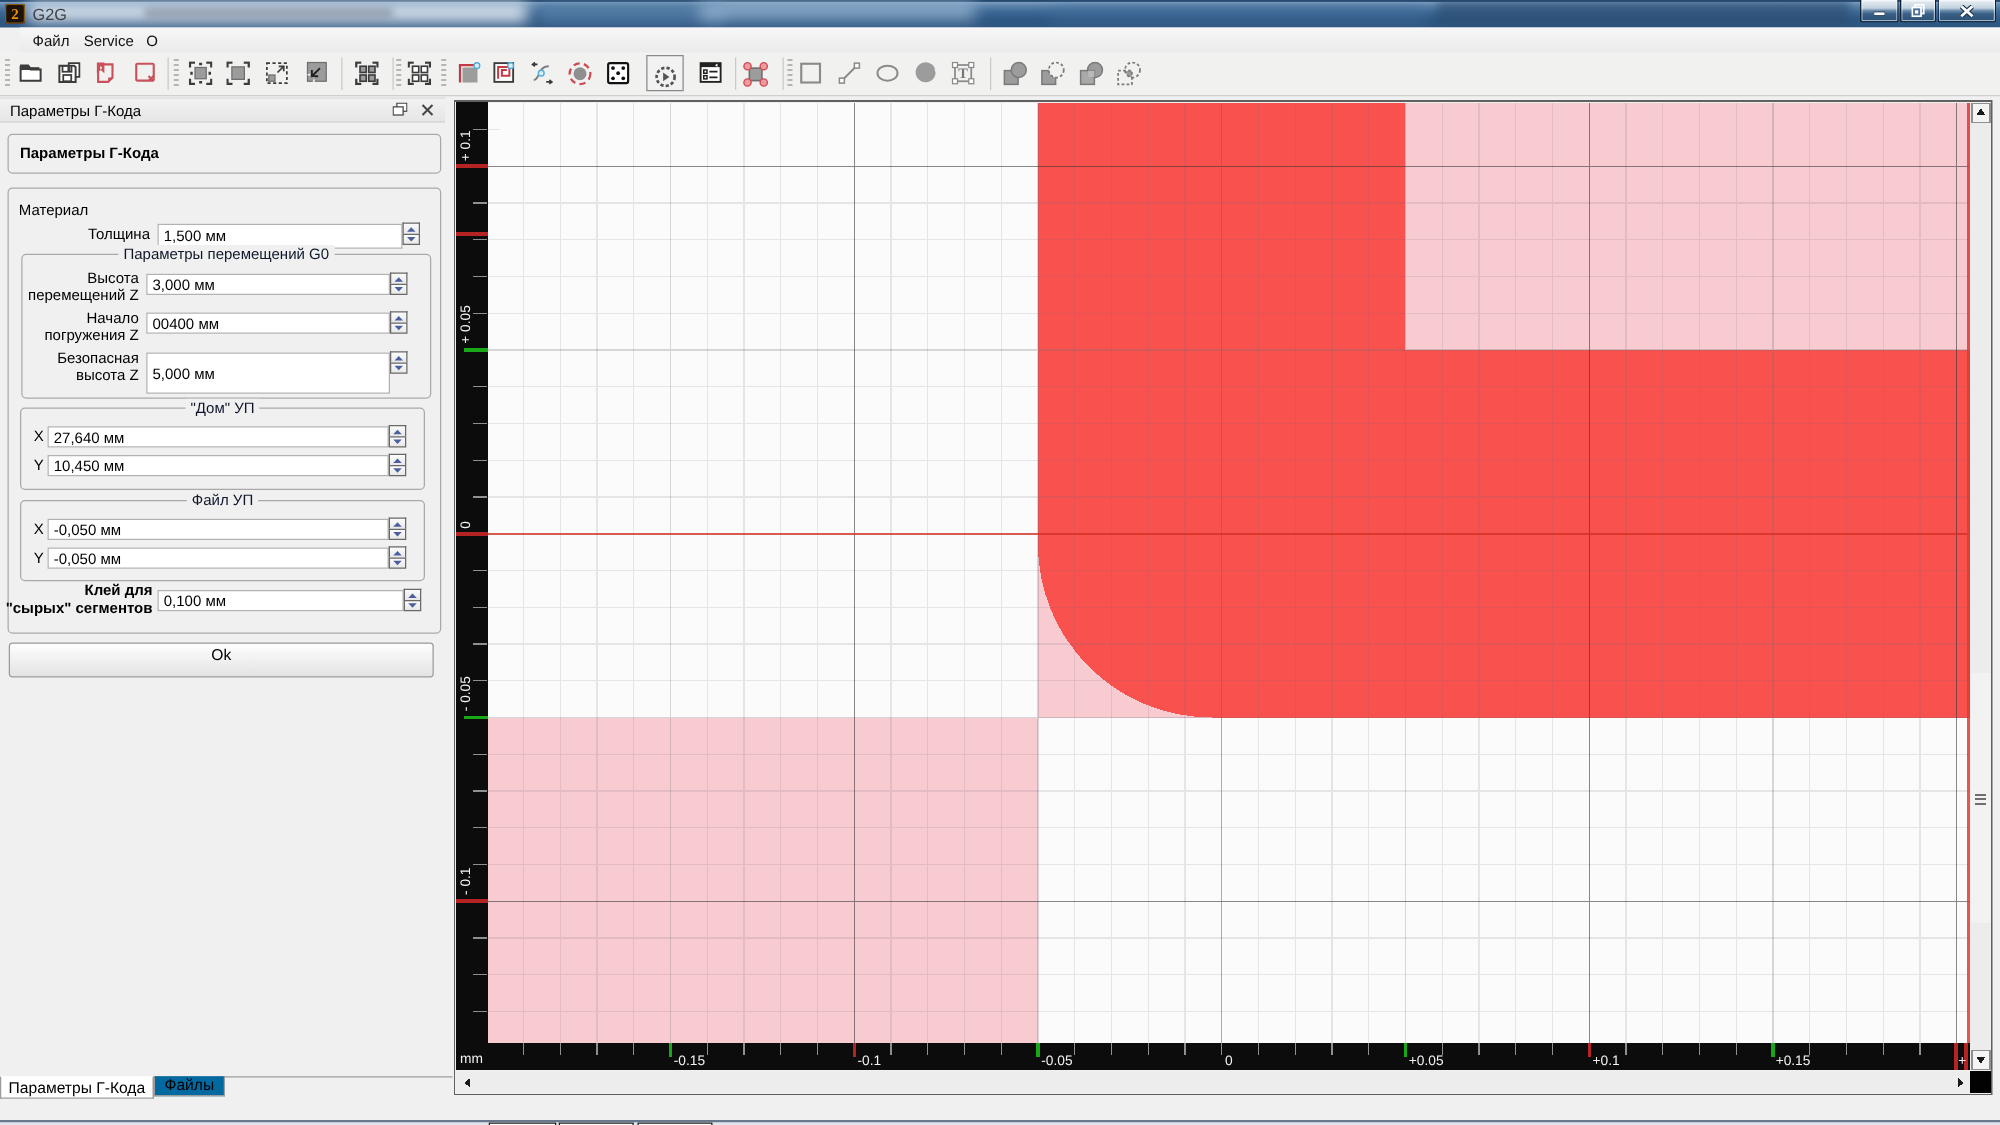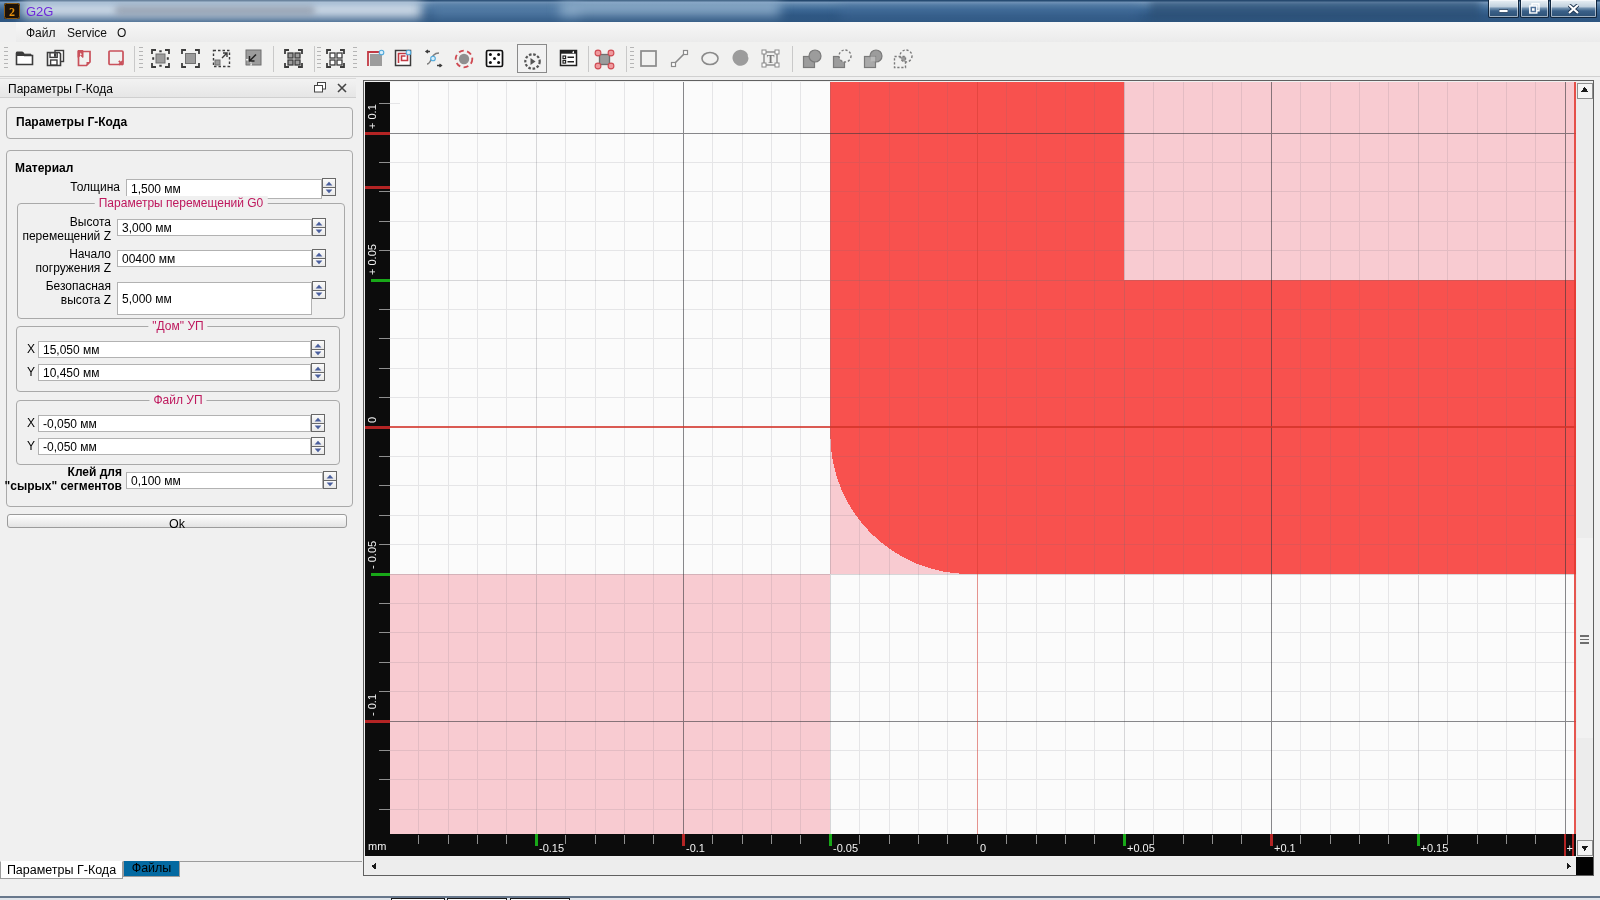--- a/index.html
+++ b/index.html
@@ -24,31 +24,31 @@
  background:repeating-linear-gradient(180deg,#b5b5b5 0 1.5px,transparent 1.5px 4px);}
 .ticon{position:absolute;top:49px;}
 
 #gearbtn{position:absolute;left:517px;top:44px;width:30px;height:29px;background:#f2f2f2;
  border:1px solid #8a8a8a;box-sizing:border-box;}
 
 #dockbar{left:0;top:78px;width:356px;height:18px;background:linear-gradient(180deg,#f2f2f2,#e6e6e6);
  border-top:1px solid #dadada;border-bottom:1px solid #cfcfcf;}
 #dockbar .t{position:absolute;left:8px;top:3px;font-size:12px;color:#000;}
 .gbox{position:absolute;border:1px solid #a9a9a9;border-radius:4px;}
-.gtitle{position:absolute;top:-8px;font-size:12px;color:#be185d;background:#f0f0f0;padding:0 4px;white-space:nowrap;}
+.gtitle{position:absolute;top:-8px;font-size:12px;color:#0f172a;background:#f0f0f0;padding:0 4px;white-space:nowrap;}
 .lab{position:absolute;font-size:12px;color:#000;text-align:right;line-height:13.5px;}
 .field{position:absolute;background:#fff;border:1px solid #b2b2b2;font-size:12px;color:#000;
  box-sizing:border-box;padding:0 0 0 4px;display:flex;align-items:center;}
 .spin{position:absolute;width:14px;box-sizing:border-box;}
 .spin .b{position:absolute;left:0;width:14px;height:50%;background:linear-gradient(180deg,#fbfbfb,#e8e8e8);
  border:1px solid #686868;box-sizing:border-box;}
 .spin .b.up{top:0;border-bottom-width:0;}
 .spin .b.dn{top:50%;}
 .spin svg{position:absolute;left:3px;}
-#okbtn{position:absolute;left:7px;top:514px;width:340px;height:14px;background:linear-gradient(180deg,#fefefe,#e3e3e3);
+#okbtn{position:absolute;left:7px;top:514px;width:340px;height:28px;background:linear-gradient(180deg,#fefefe,#e3e3e3);
  border:1px solid #9b9b9b;border-radius:3px;box-sizing:border-box;font-size:12.5px;text-align:center;line-height:19px;}
 
 #tabline{left:0;top:861px;width:362px;height:1px;background:#9c9c9c;}
 .tab{position:absolute;font-size:12.5px;text-align:center;box-sizing:border-box;white-space:nowrap;overflow:hidden;}
 
 .canvas{position:absolute;left:363px;top:80px;}
 #statusline{left:0;top:896px;width:1600px;height:2px;background:#68788c;}
 #taskbar{left:0;top:898px;width:1600px;height:2px;background:#dfe4ea;}
 .tkwin{position:absolute;top:897.5px;height:3px;background:#fdfdfd;border:1px solid #1a1a1a;}
 </style></head>
@@ -60,21 +60,21 @@
 <div class="patch" style="left:115px;top:6px;width:200px;height:9px;background:rgba(120,130,145,0.55);filter:blur(3px);border-radius:4px;"></div>
 <div class="patch" style="left:560px;top:2px;width:220px;height:14px;background:rgba(170,196,220,0.7);"></div>
 <div class="patch" style="left:840px;top:6px;width:300px;height:12px;background:rgba(70,110,155,0.55);"></div>
 <div class="patch" style="left:1150px;top:0px;width:330px;height:20px;background:rgba(44,77,112,0.6);filter:blur(4px);"></div>
 </div>
 <svg class="abs" style="left:4px;top:3px" width="16" height="16" viewBox="0 0 16 16">
 <rect width="16" height="16" rx="2" fill="#1c1208"></rect>
 <rect x="0.5" y="0.5" width="15" height="15" rx="2" fill="none" stroke="#8a5a14"></rect>
 <text x="8" y="12.5" font-size="12" font-weight="bold" fill="#e8920c" text-anchor="middle" font-family="Liberation Serif,serif">2</text>
 </svg>
-<div class="abs" style="left:26px;top:4px;font-size:13px;color:#6d28d9">G2G</div>
+<div class="abs" style="left:26px;top:4px;font-size:13px;color:#404040">G2G</div>
 <div id="tbtns">
 <div class="tbtn" style="width:29px">
       <svg width="9" height="9" viewBox="0 0 9 9">
         <rect x="0" y="5.5" width="9" height="3" fill="#fff" stroke="#26405c" stroke-width="0.8"></rect>
       </svg>
     </div>
 <div class="tbtn" style="width:27px">
       <svg width="11" height="11" viewBox="0 0 11 11">
         <rect x="3" y="0.8" width="7" height="7" fill="none" stroke="#fff" stroke-width="1.4"></rect>
         <rect x="0.8" y="3" width="7" height="7" fill="#50729a" stroke="#fff" stroke-width="1.4"></rect>
@@ -317,21 +317,21 @@
       <rect x="3.5" y="0.5" width="8" height="6.5" fill="#fff" stroke="#444"></rect>
       <rect x="0.5" y="3.5" width="8" height="6.5" fill="#fff" stroke="#444"></rect>
     </svg>
     <svg style="position:absolute;left:337px;top:4px" width="10" height="10" viewBox="0 0 10 10">
       <path d="M1 1l8 8M9 1L1 9" stroke="#444" stroke-width="1.6"></path>
     </svg>
   </div>
 <div class="gbox" style="left:6px;top:107px;width:345px;height:30px"></div>
 <div class="abs" style="left:16px;top:115px;font-size:12px;font-weight:bold">Параметры Г-Кода</div>
 <div class="gbox" style="left:6px;top:150px;width:345px;height:355px"></div>
-<div class="abs" style="left:15px;top:161px;font-size:12px;font-weight:bold">Материал</div>
+<div class="abs" style="left:15px;top:161px;font-size:12px;font-weight:normal">Материал</div>
 <div class="lab" style="left:20px;top:181px;width:100px">Толщина</div>
 <div class="field" style="left:126px;top:179px;width:196px;height:20px">1,500 мм</div>
 <div class="spin" style="left:322px;top:178px;height:18px">
 <div class="b up"></div>
     <div class="b dn"></div>
 <svg style="top:2.5px" width="8" height="5" viewBox="0 0 8 5">
       <path d="M0.6 4.4L4 0.8 7.4 4.4z" fill="#4a5f9e"></path>
     </svg>
 <svg style="bottom:2px" width="8" height="5" viewBox="0 0 8 5">
       <path d="M0.6 0.6L4 4.2 7.4 0.6z" fill="#4a5f9e"></path>
@@ -373,21 +373,21 @@
       <path d="M0.6 4.4L4 0.8 7.4 4.4z" fill="#4a5f9e"></path>
     </svg>
 <svg style="bottom:2px" width="8" height="5" viewBox="0 0 8 5">
       <path d="M0.6 0.6L4 4.2 7.4 0.6z" fill="#4a5f9e"></path>
     </svg>
 </div>
 <div class="gbox" style="left:16px;top:326px;width:322px;height:64px">
     <div class="gtitle" style="left:50%;transform:translateX(-50%)">"Дом" УП</div>
   </div>
 <div class="lab" style="left:25px;top:343px;width:10px">X</div>
-<div class="field" style="left:38px;top:341px;width:273px;height:17px">15,050 мм</div>
+<div class="field" style="left:38px;top:341px;width:273px;height:17px">27,640 мм</div>
 <div class="spin" style="left:311px;top:340px;height:18px">
 <div class="b up"></div>
     <div class="b dn"></div>
 <svg style="top:2.5px" width="8" height="5" viewBox="0 0 8 5">
       <path d="M0.6 4.4L4 0.8 7.4 4.4z" fill="#4a5f9e"></path>
     </svg>
 <svg style="bottom:2px" width="8" height="5" viewBox="0 0 8 5">
       <path d="M0.6 0.6L4 4.2 7.4 0.6z" fill="#4a5f9e"></path>
     </svg>
 </div>

